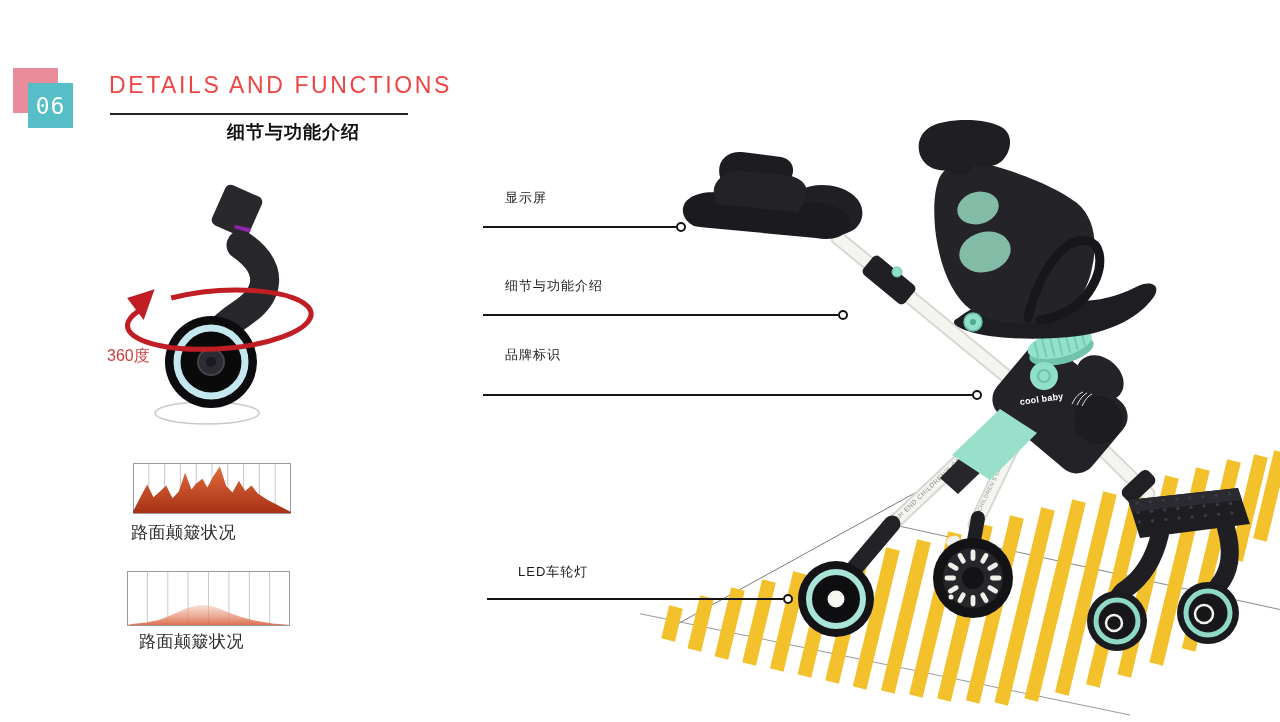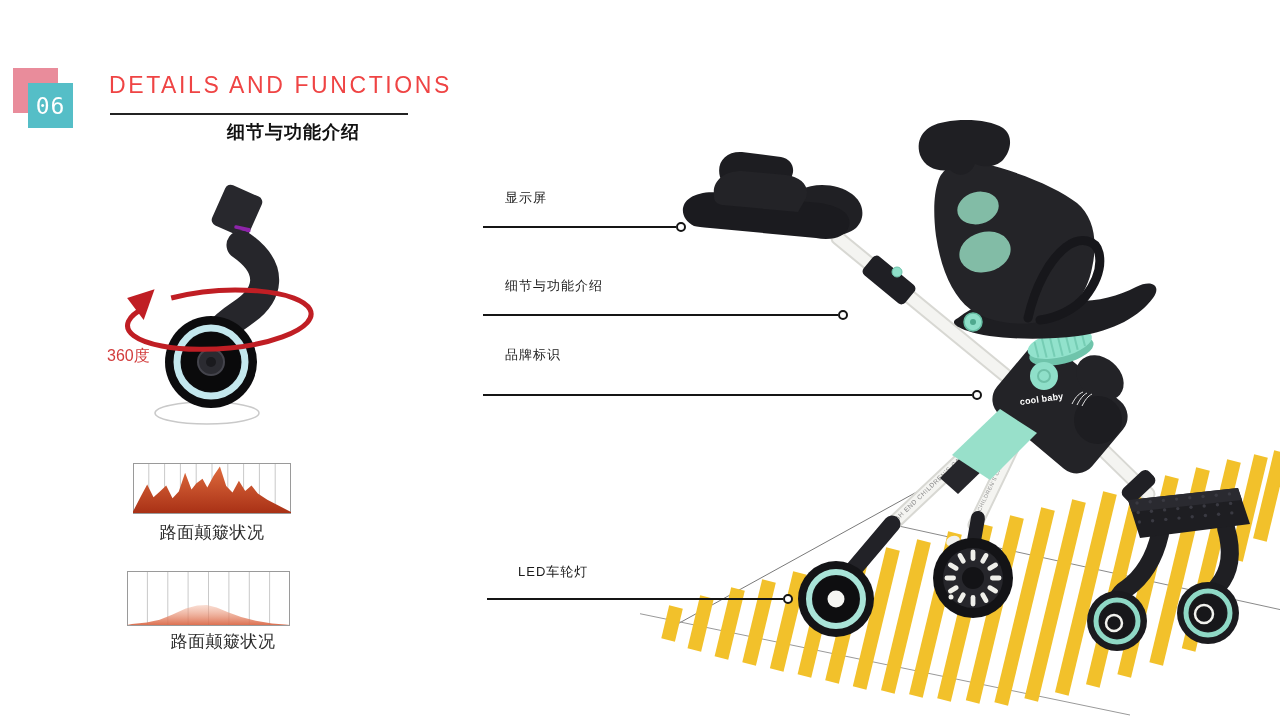--- a/index.html
+++ b/index.html
@@ -8,21 +8,21 @@
   .abs{position:absolute}
   
   #badge-pink{left:13px;top:68px;width:45px;height:45px;background:#E98C9B}
   #badge-teal{left:28px;top:83px;width:45px;height:45px;background:#55BEC7;color:#fff;
               font-size:23px;font-weight:normal;display:flex;align-items:center;justify-content:center;
               letter-spacing:1px;font-family:"DejaVu Sans Mono","Liberation Mono",monospace}
   #title{left:109px;top:72px;font-size:23px;letter-spacing:2.6px;color:#ef4444;font-weight:500;white-space:nowrap}
   #title-underline{left:110px;top:113px;width:298px;height:2px;background:#232323}
   #subtitle{left:160px;top:120px;width:200px;text-align:right;font-size:18px;font-weight:bold;color:#111;letter-spacing:1px}
   
-  .chart-label{position:absolute;font-size:17px;color:#2c2c2c;text-align:center;font-weight:500;letter-spacing:.5px}
+  .chart-label{position:absolute;font-size:17px;color:#2c2c2c;text-align:left;font-weight:500;letter-spacing:.5px}
   #clabel0{left:131px;top:521px;width:162px}
   #clabel1{left:139px;top:630px;width:168px}
   
   .callout-label{position:absolute;font-size:13px;color:#1b1b1b;letter-spacing:1px;font-weight:500;white-space:nowrap}
   .callout-line{position:absolute;height:0;border-top:2px solid #151515}
   .callout-dot{position:absolute;width:6px;height:6px;border:2px solid #151515;border-radius:50%;background:#fff}
 </style>
 </head>
 <body>
 

